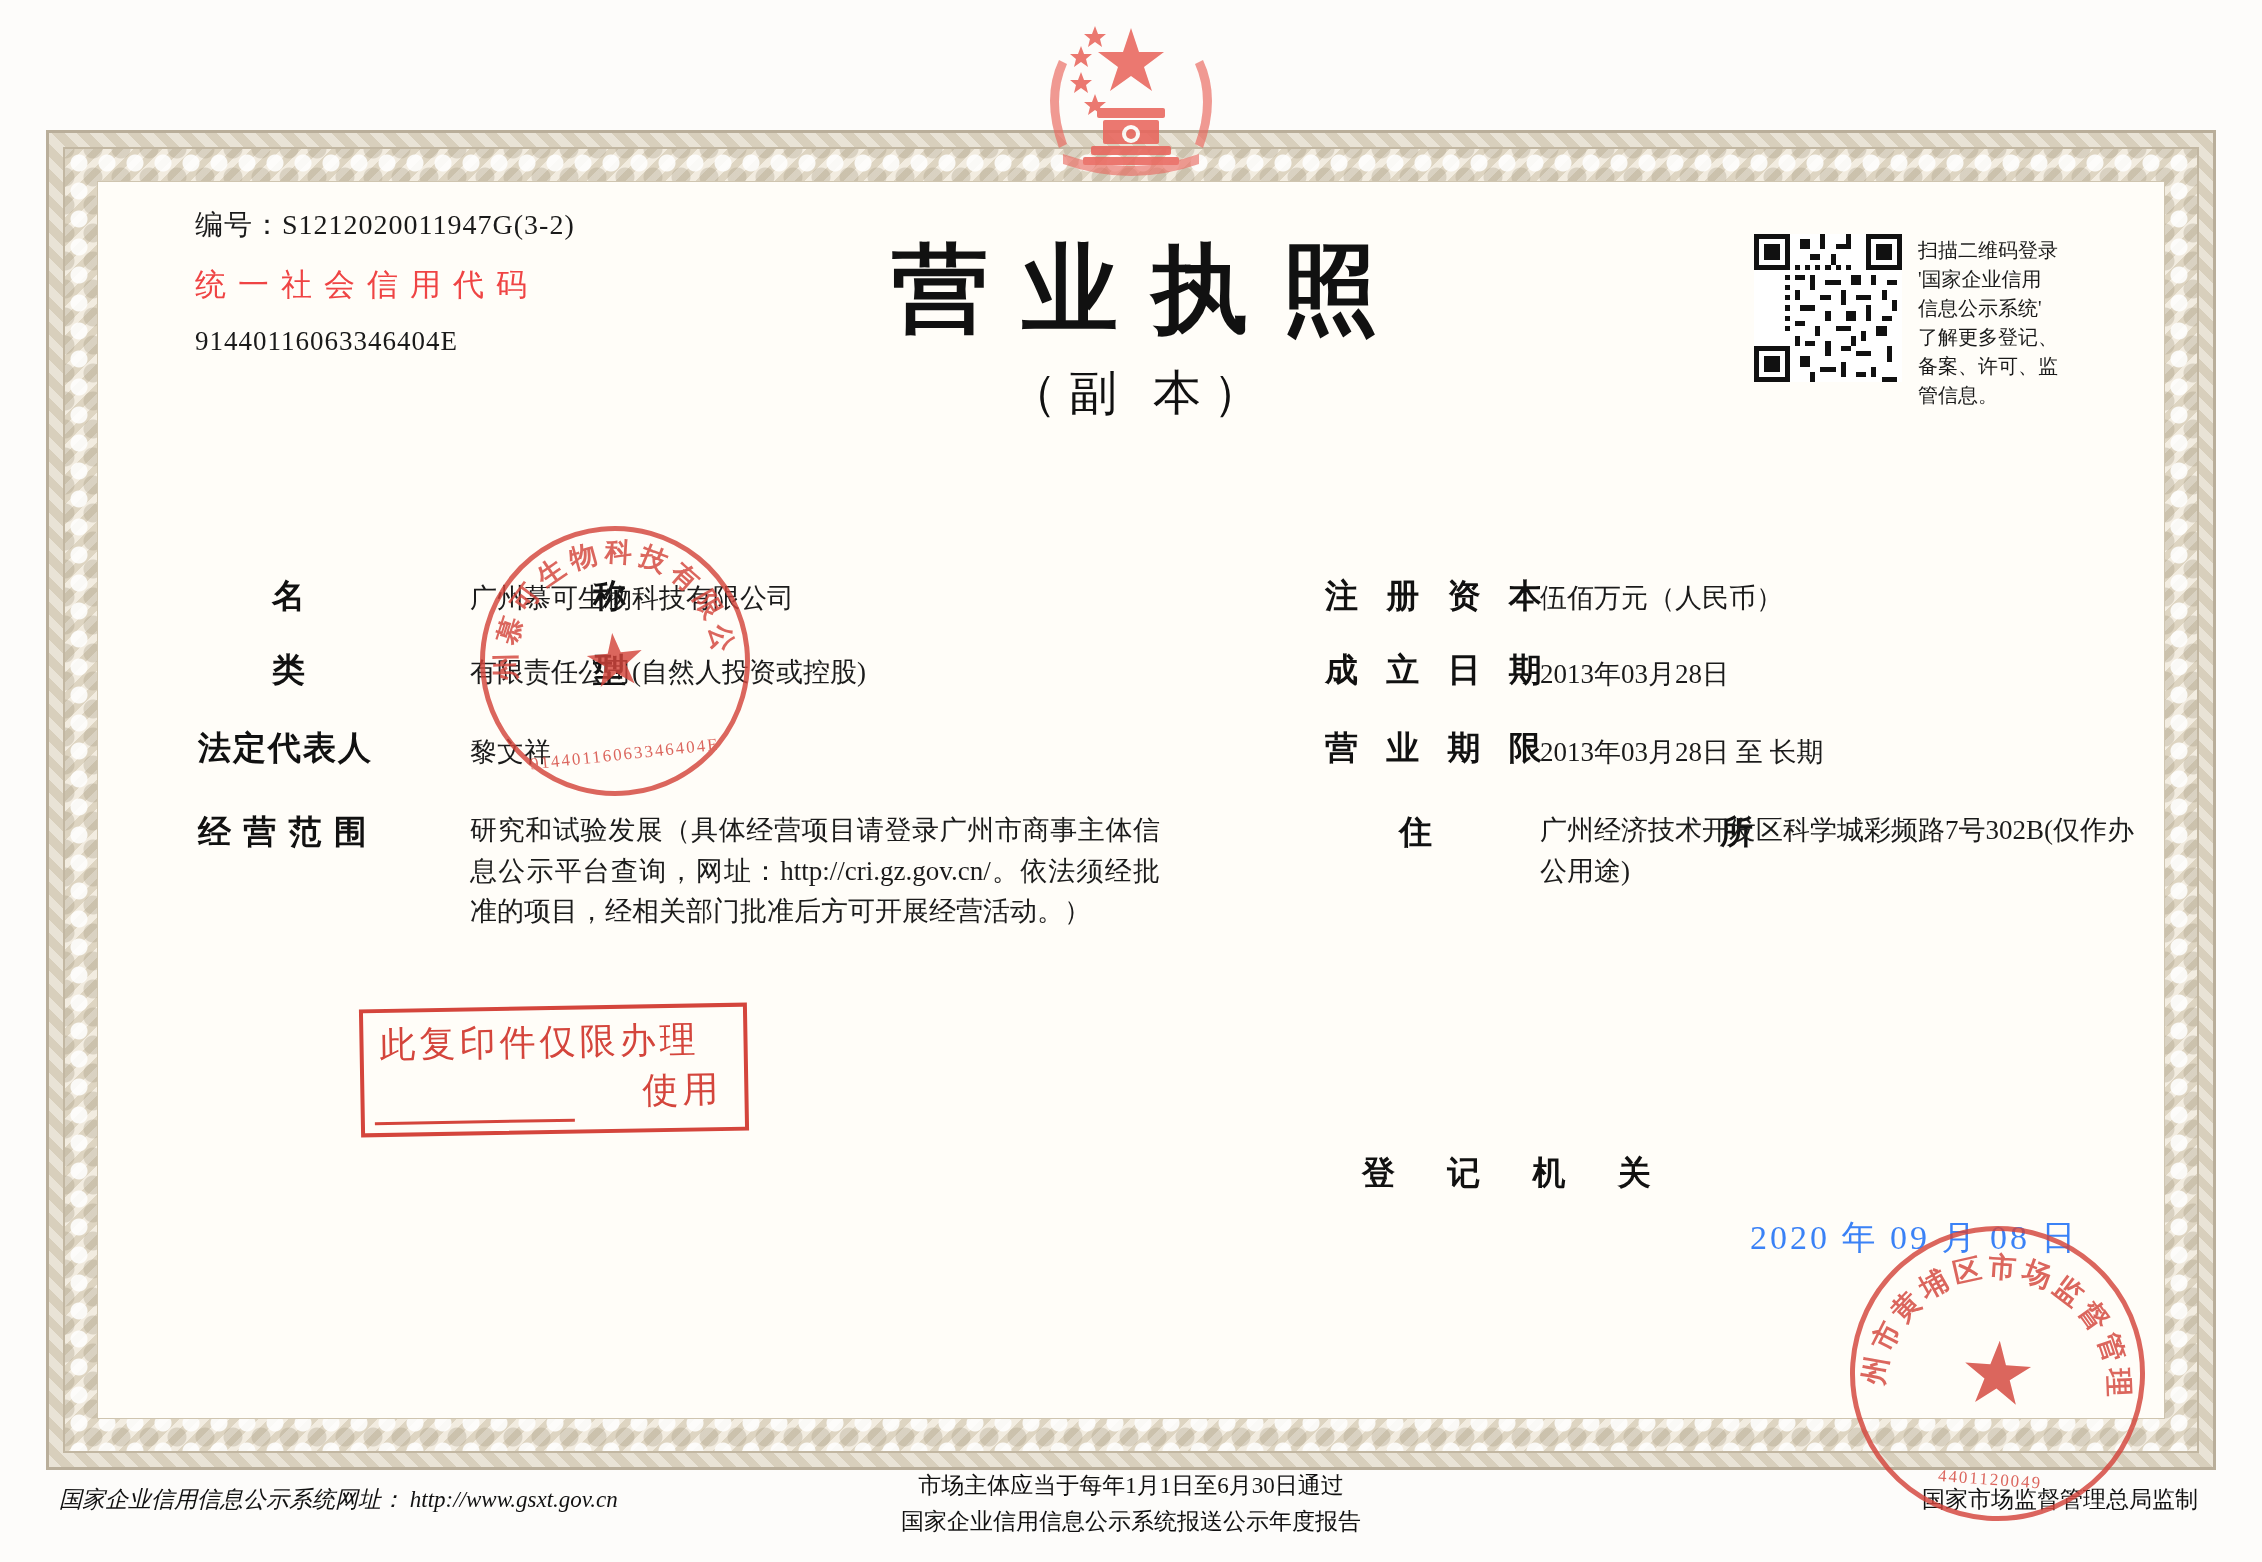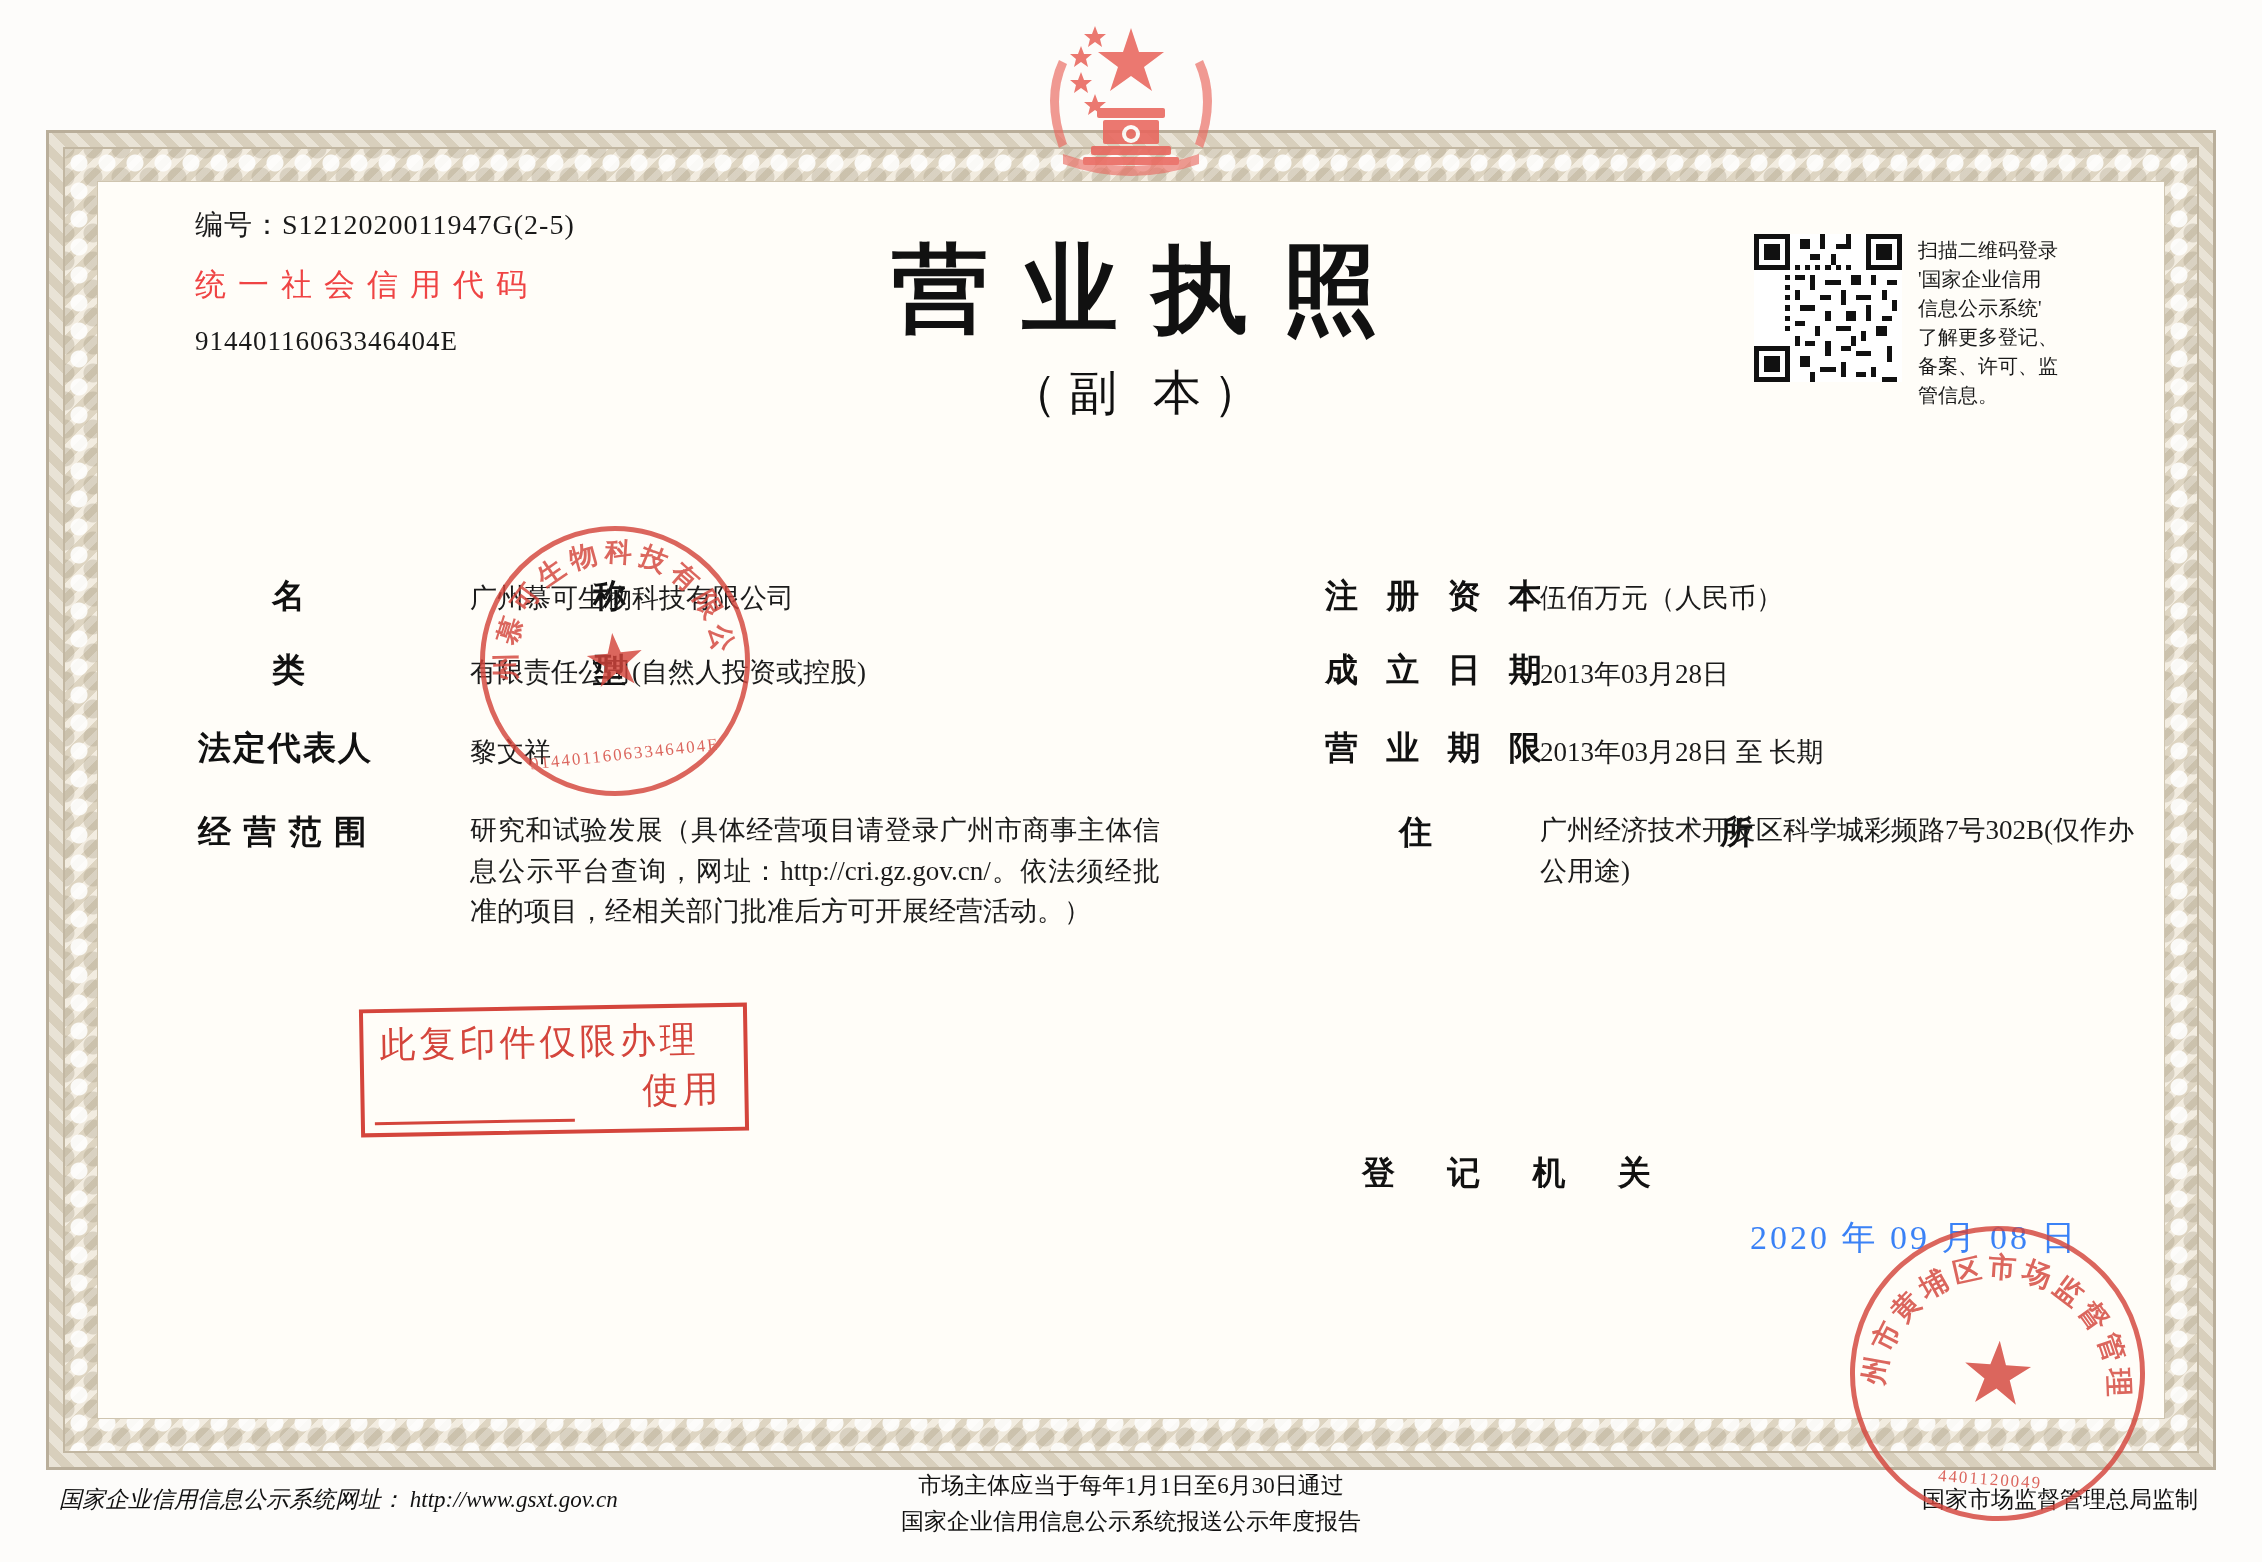--- a/index.html
+++ b/index.html
@@ -370,21 +370,21 @@
 
   <div class="frame-outer">
     <div class="frame-mid">
       <div class="frame-scallop"></div>
       <div class="frame-inner"></div>
     </div>
   </div>
 
   <div class="content">
 
-    <div class="serial mono"><span>编号：</span><span class="mono">S1212020011947G(2-5)</span></div>
+    <div class="serial mono"><span>编号：</span><span class="mono">S1212020011947G(3-2)</span></div>
 
     <div class="uscc-label">统一社会信用代码</div>
     <div class="uscc-value mono">91440116063346404E</div>
 
     <div class="title">营业执照</div>
     <div class="subtitle">（副 本）</div>
 
     <svg class="qr" viewBox="0 0 29 29" shape-rendering="crispEdges" xmlns="http://www.w3.org/2000/svg">
       <rect width="29" height="29" fill="#ffffff"></rect>
       <g fill="#111111">

